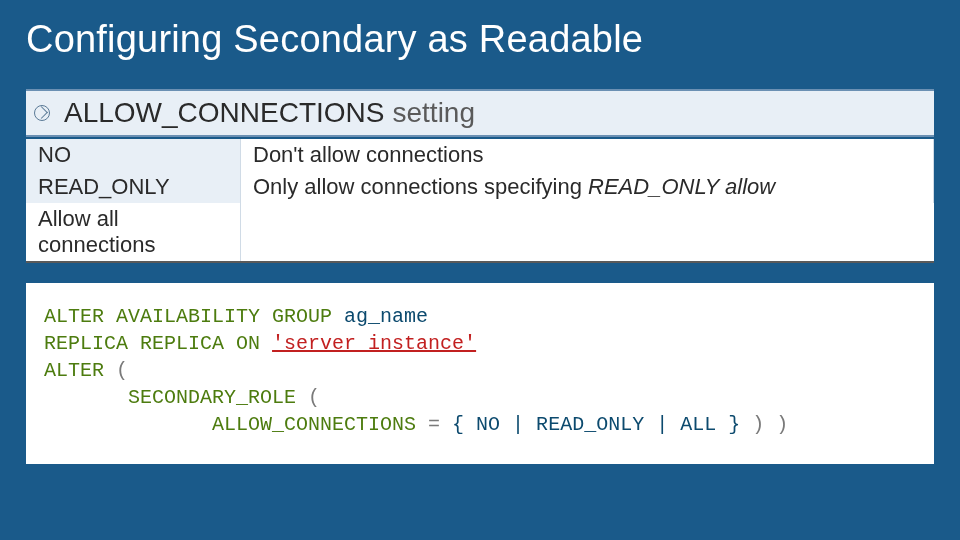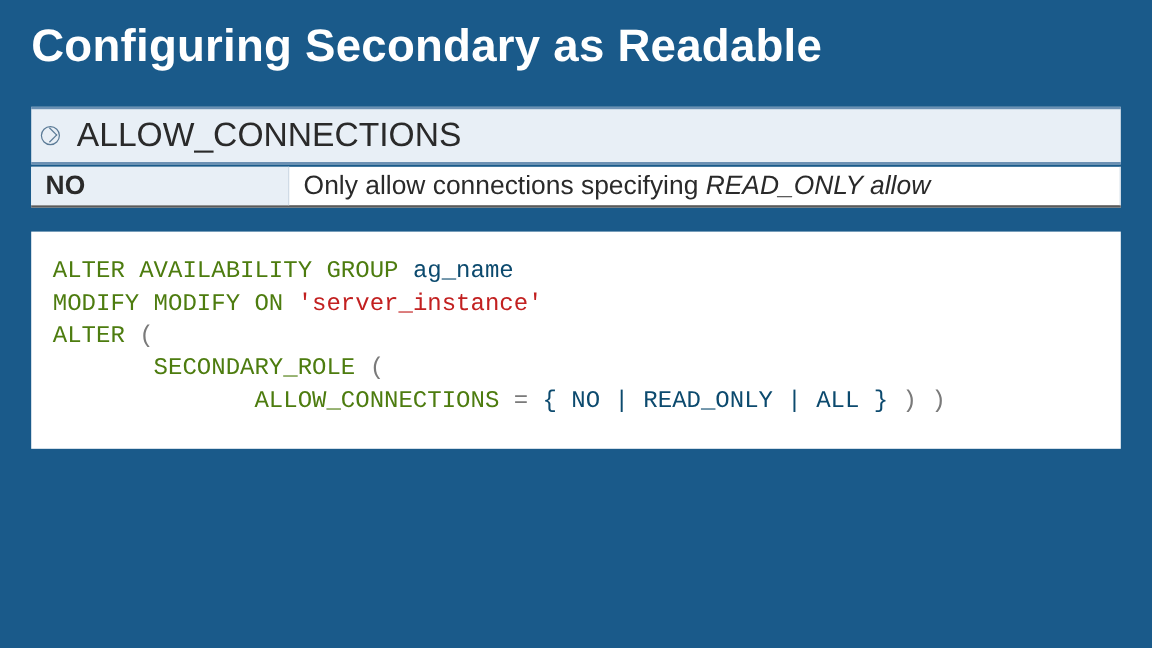--- a/index.html
+++ b/index.html
@@ -10,21 +10,21 @@
     color: #fff;
   }
   .slide {
     width: 960px;
     height: 540px;
     padding: 18px 26px 20px 26px;
     position: relative;
   }
   .title {
     font-size: 38px;
-    font-weight: 700;
+    font-weight: 400;
     color: #ffffff;
     letter-spacing: 0.2px;
     margin-bottom: 28px;
   }
   .section-header {
     display: flex;
     align-items: center;
     background: #e8eff6;
     border-top: 2px solid #6b90b3;
     border-bottom: 2px solid #6b90b3;
@@ -69,63 +69,71 @@
     color: #2a2a2a;
     font-size: 22px;
     border-bottom: 2px solid #5a5a5a;
   }
   .table .cell {
     padding: 3px 10px 3px 12px;
     border-right: 1px solid #d0dbe6;
   }
   .table .cell.left {
     background: #e8eff6;
-    font-weight: 700;
+    font-weight: 400;
     color: #2a2a2a;
   }
   .table .cell .italic {
     font-style: italic;
   }
 
   .code-block {
     background: #ffffff;
     color: #222;
     font-family: Consolas, "Courier New", monospace;
     font-size: 20px;
     line-height: 1.35;
     padding: 20px 18px 26px 18px;
     margin-top: 20px;
     white-space: pre;
   }
   .kw { color: #4d7c0f; }
   .ident { color: #0c4a6e; }
-  .str { color: #c22020; }
+  .str { color: #c22020; text-decoration: underline; }
   .op { color: #7a7a7a; }
   .plain { color: #0c4a6e; }
 </style>
 </head>
 <body>
 
 <div class="slide">
 
   <h1 class="title">Configuring Secondary as Readable</h1>
 
   <div class="section-header">
     <span class="bullet"></span>
     <span class="strong">ALLOW_CONNECTIONS</span>
+    <span class="setting">setting</span>
   </div>
 
   <div class="table">
     <div class="cell left">NO</div>
+    <div class="cell">
+      <span>Don't allow connections</span><span class="italic"></span><span></span>
+    </div>
 
+    <div class="cell left">READ_ONLY</div>
     <div class="cell">
       <span>Only allow connections specifying </span><span class="italic">READ_ONLY allow</span><span></span>
     </div>
 
+    <div class="cell">
+      <span>Allow all connections</span><span class="italic"></span><span></span>
+    </div>
   </div>
 
   <div class="code-block"><span class="kw">ALTER AVAILABILITY GROUP </span><span class="ident">ag_name</span>
-<span class="kw">MODIFY MODIFY ON </span><span class="str">'server_instance'</span>
+<span class="kw">REPLICA REPLICA ON </span><span class="str">'server_instance'</span>
 <span class="kw">ALTER </span><span class="op">(</span>
 <span>       </span><span class="kw">SECONDARY_ROLE </span><span class="op">(</span>
 <span>              </span><span class="kw">ALLOW_CONNECTIONS </span><span class="op">=</span><span> </span><span class="plain">{ NO | READ_ONLY | ALL }</span><span> </span><span class="op">) )</span></div>
 
 </div>
 
 </body></html>

